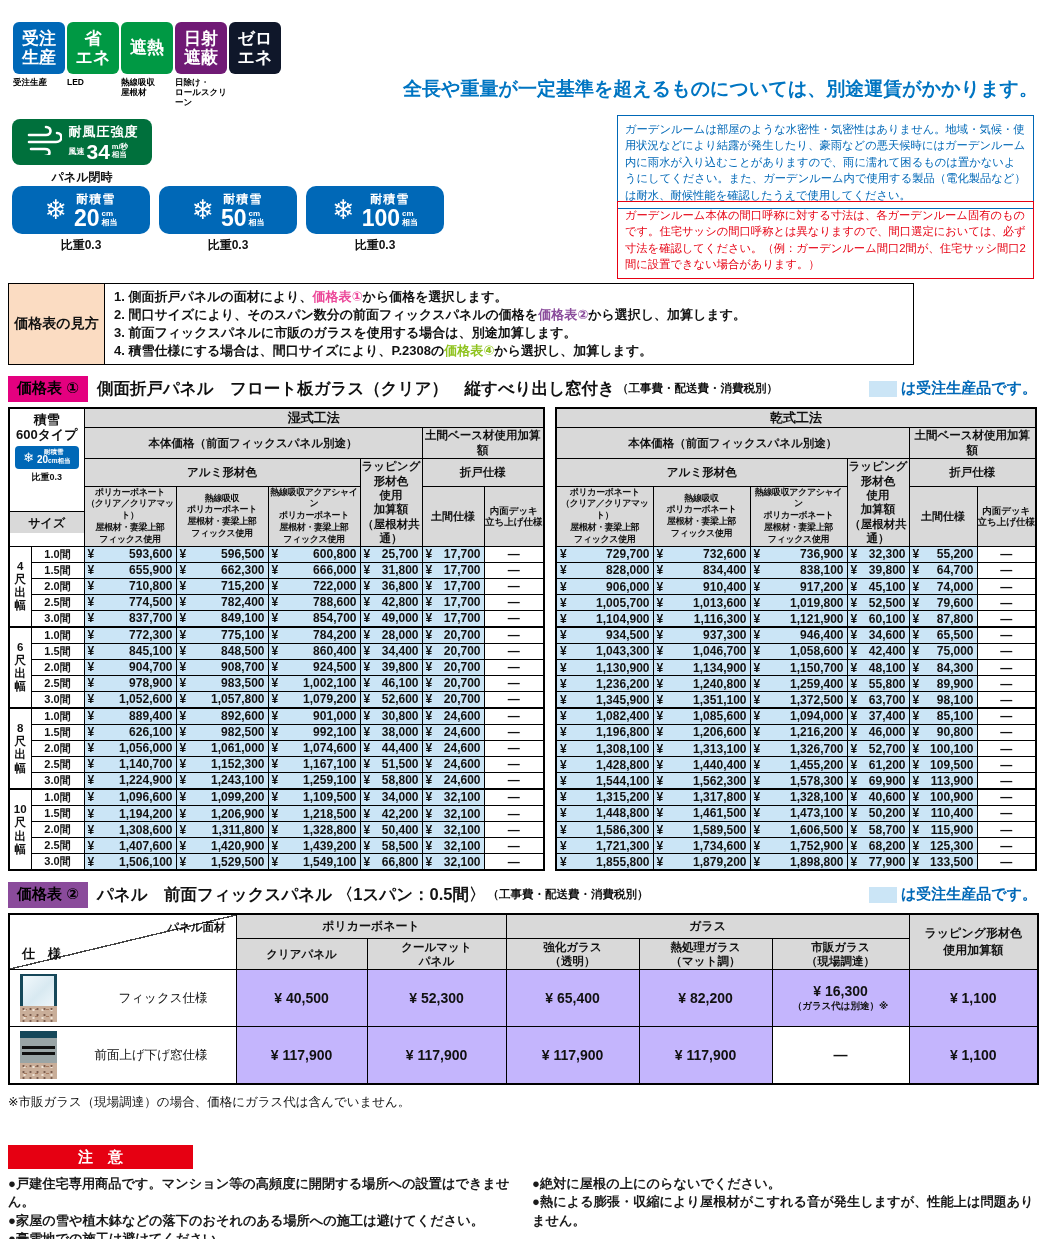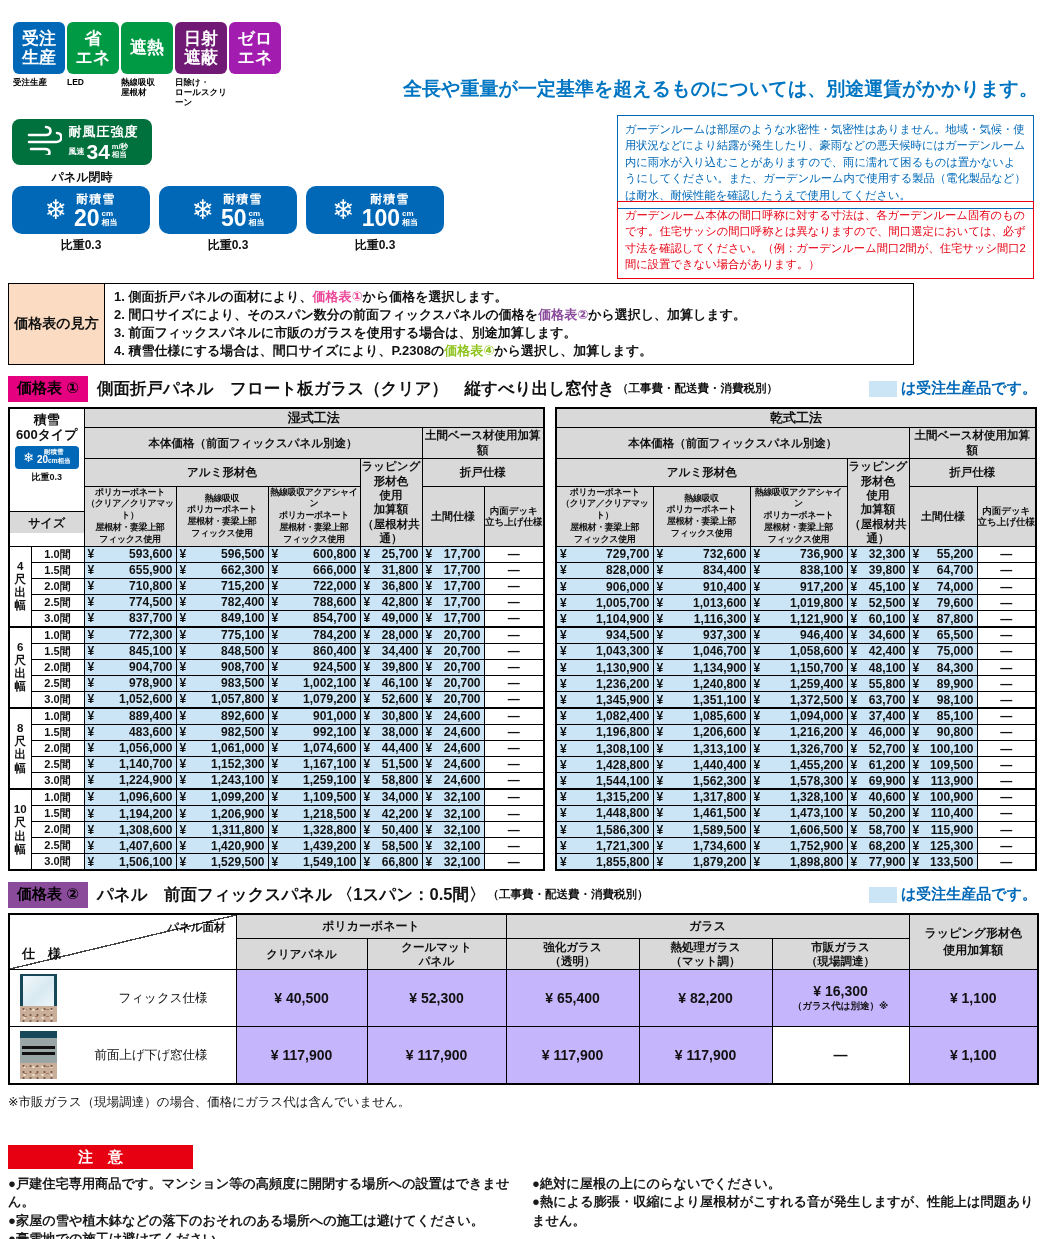--- a/index.html
+++ b/index.html
@@ -166,21 +166,21 @@
           <div class="badge-caption pre">熱線吸収
 屋根材</div>
         </div>
         <div class="bwrap">
           <div class="badge pre" style="background: #701a75;">日射
 遮蔽</div>
           <div class="badge-caption pre">日除け・
 ロールスクリーン</div>
         </div>
         <div class="bwrap">
-          <div class="badge pre" style="background: #a21caf;">ゼロ
+          <div class="badge pre" style="background: #0f172a;">ゼロ
 エネ</div>
         </div>
       </div>
 
     <div class="headline">全長や重量が一定基準を超えるものについては、別途運賃がかかります。</div>
 
     <div class="windbadge">
       <span>
         <svg width="36" height="30" viewBox="0 0 36 30">
           <path d="M3 10 h17 c6 0 6 -8 0 -8" stroke="#fff" stroke-width="2.6" fill="none" stroke-linecap="round"></path>
@@ -724,21 +724,21 @@
                 <span class="num">24,600</span>
               </div>
             </td>
             <td class="dashcell">—</td>
           </tr>
           <tr>
             <td class="sizec">1.5間</td>
             <td class="pc">
               <div class="pr">
                 <span class="yen">¥</span>
-                <span class="num">483,600</span>
+                <span class="num">626,100</span>
               </div>
             </td>
             <td class="pc">
               <div class="pr">
                 <span class="yen">¥</span>
                 <span class="num">982,500</span>
               </div>
             </td>
             <td class="pc">
               <div class="pr">

